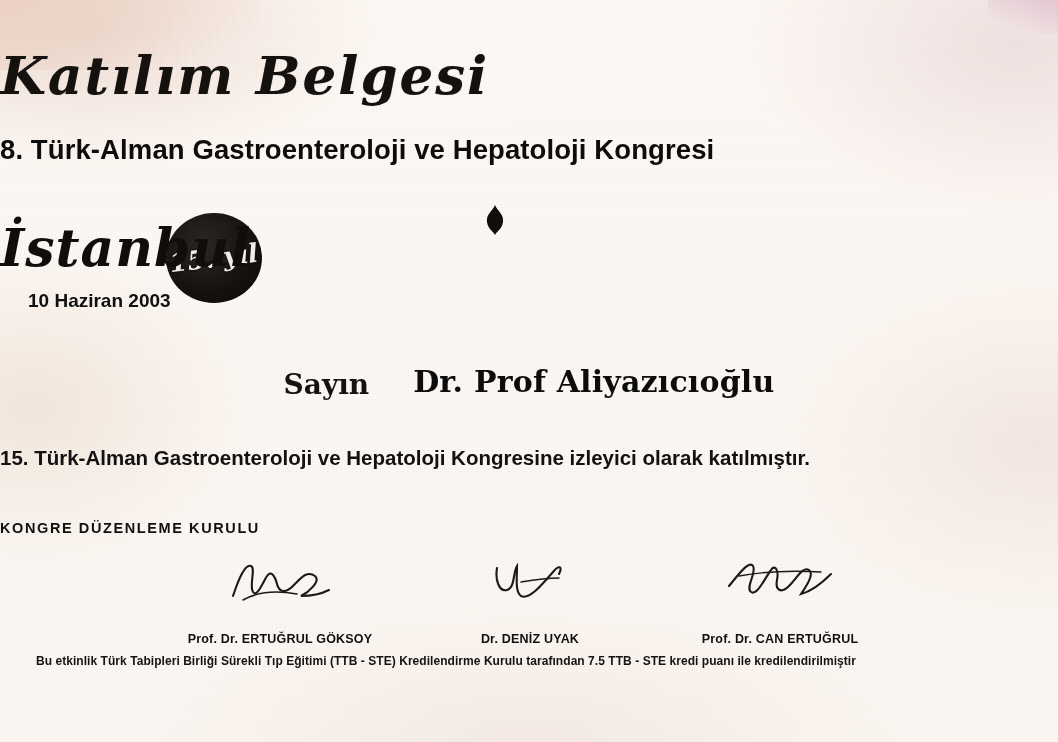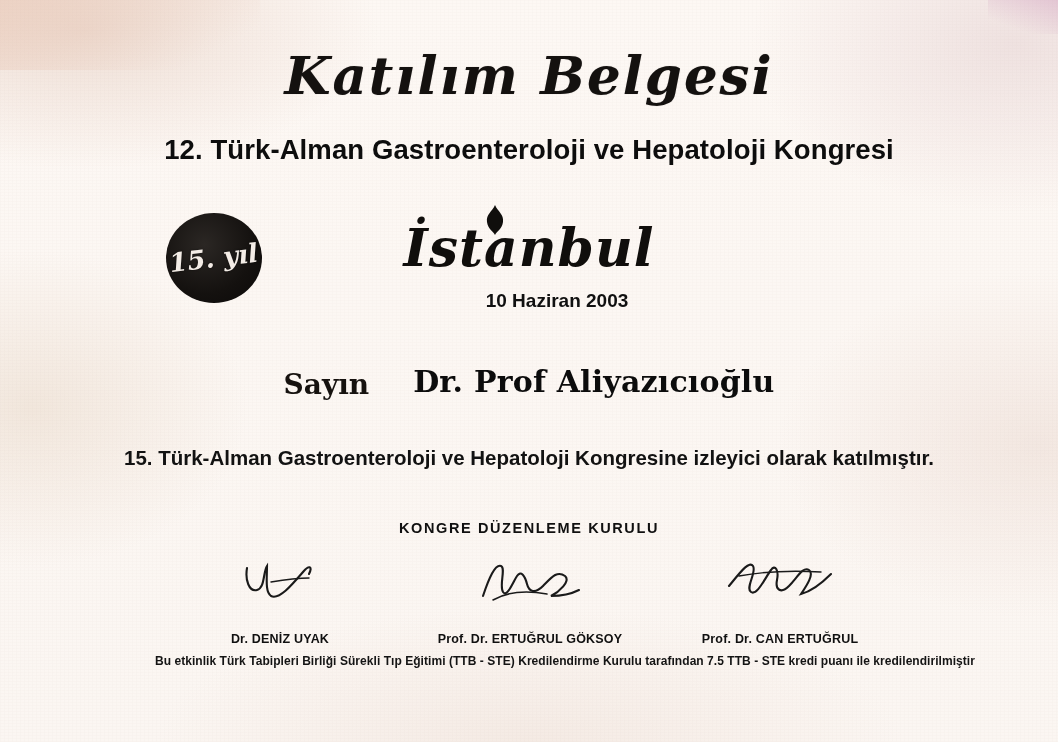--- a/index.html
+++ b/index.html
@@ -38,21 +38,21 @@
   }
   #tint-tr {
     top: 0; right: 0; width: 70px; height: 34px;
     background: linear-gradient(200deg, rgba(214,170,196,0.55), rgba(214,170,196,0) 75%);
   }
   #tint-tl {
     top: 0; left: 0; width: 260px; height: 70px;
     background: linear-gradient(150deg, rgba(228,186,164,0.45), rgba(228,186,164,0) 80%);
   }
 
-  .center { text-align: center; }
+  .center { }
 
   #title-script {
     position: absolute;
     top: 44px;
     left: 0;
     width: 100%;
     font-family: "DejaVu Serif", serif;
     font-style: italic;
     font-weight: 700;
     font-size: 53px;
@@ -221,21 +221,21 @@
 <body>
 
 <div id="certificate">
 
   <div id="grain"></div>
   <div class="corner-tint" id="tint-tl"></div>
   <div class="corner-tint" id="tint-tr"></div>
 
   <div class="center" id="title-script">Katılım Belgesi</div>
 
-  <div class="center" id="congress-title">12. Türk-Alman Gastroenteroloji ve Hepatoloji Kongresi</div>
+  <div class="center" id="congress-title">8. Türk-Alman Gastroenteroloji ve Hepatoloji Kongresi</div>
 
   <div id="seal">
     <span id="seal-text">15. yıl</span>
   </div>
 
   <div id="city-wrap">
     <svg id="flame" viewBox="0 0 26 30" aria-hidden="true">
       <path d="M13 0 C10 7, 4 9, 5 17 C6 24, 11 26, 13 30 C15 26, 20 24, 21 17 C22 9, 16 7, 13 0 Z" fill="#100e0c"></path>
     </svg>
     <div class="center" id="city-name">İstanbul</div>
@@ -246,44 +246,44 @@
   <div id="recipient-row">
     <span id="salutation">Sayın</span>
     <span id="recipient-name">Dr. Prof Aliyazıcıoğlu</span>
   </div>
 
   <div class="center" id="statement">15. Türk-Alman Gastroenteroloji ve Hepatoloji Kongresine izleyici olarak katılmıştır.</div>
 
   <div class="center" id="committee-heading">KONGRE DÜZENLEME KURULU</div>
 
   <div id="signatures">
+
+    <div class="sig-block">
+      <div class="sig-mark">
+        <svg width="150" height="54" viewBox="0 0 150 54" aria-hidden="true">
+          <path d="M28 44 C34 26, 40 12, 46 14 C51 16, 44 34, 48 40 C52 46, 58 30, 62 24 C66 18, 70 24, 72 32 C74 40, 80 42, 88 34 C96 26, 102 18, 110 24 C116 29, 104 40, 96 44 C104 44, 116 42, 124 38" fill="none" stroke="#1a1a1a" stroke-width="2.1" stroke-linecap="round"></path>
+          <path d="M38 48 C52 40, 70 38, 92 42" fill="none" stroke="#1a1a1a" stroke-width="1.5" stroke-linecap="round"></path>
+        </svg>
+      </div>
+      <div class="sig-name">Prof. Dr. ERTUĞRUL GÖKSOY</div>
+    </div>
 
     <div class="sig-block">
       <div class="sig-mark">
         <svg width="150" height="54" viewBox="0 0 150 54" aria-hidden="true">
           <path d="M42 16 C40 28, 44 40, 52 38 C60 36, 58 20, 62 14 C62 26, 60 40, 66 44 C74 48, 86 34, 98 20 C104 13, 108 14, 104 22" fill="none" stroke="#1a1a1a" stroke-width="2.1" stroke-linecap="round"></path>
           <path d="M66 30 C78 28, 92 26, 104 26" fill="none" stroke="#1a1a1a" stroke-width="1.4" stroke-linecap="round"></path>
         </svg>
       </div>
       <div class="sig-name">Dr. DENİZ UYAK</div>
     </div>
 
     <div class="sig-block">
       <div class="sig-mark">
         <svg width="150" height="54" viewBox="0 0 150 54" aria-hidden="true">
-          <path d="M28 44 C34 26, 40 12, 46 14 C51 16, 44 34, 48 40 C52 46, 58 30, 62 24 C66 18, 70 24, 72 32 C74 40, 80 42, 88 34 C96 26, 102 18, 110 24 C116 29, 104 40, 96 44 C104 44, 116 42, 124 38" fill="none" stroke="#1a1a1a" stroke-width="2.1" stroke-linecap="round"></path>
-          <path d="M38 48 C52 40, 70 38, 92 42" fill="none" stroke="#1a1a1a" stroke-width="1.5" stroke-linecap="round"></path>
-        </svg>
-      </div>
-      <div class="sig-name">Prof. Dr. ERTUĞRUL GÖKSOY</div>
-    </div>
-
-    <div class="sig-block">
-      <div class="sig-mark">
-        <svg width="150" height="54" viewBox="0 0 150 54" aria-hidden="true">
           <path d="M24 34 C34 22, 44 8, 48 14 C52 20, 40 36, 46 40 C52 44, 60 26, 66 18 C70 12, 74 18, 72 28 C70 38, 76 42, 84 34 C92 26, 98 14, 104 18 C110 22, 100 36, 96 42 C104 40, 116 32, 126 22" fill="none" stroke="#1a1a1a" stroke-width="2.1" stroke-linecap="round"></path>
           <path d="M34 24 C56 20, 84 18, 116 20" fill="none" stroke="#1a1a1a" stroke-width="1.4" stroke-linecap="round"></path>
         </svg>
       </div>
       <div class="sig-name">Prof. Dr. CAN ERTUĞRUL</div>
     </div>
 
   </div>
 
   <div class="center" id="footnote">Bu etkinlik Türk Tabipleri Birliği Sürekli Tıp Eğitimi (TTB - STE) Kredilendirme Kurulu tarafından 7.5 TTB - STE kredi puanı ile kredilendirilmiştir</div>

